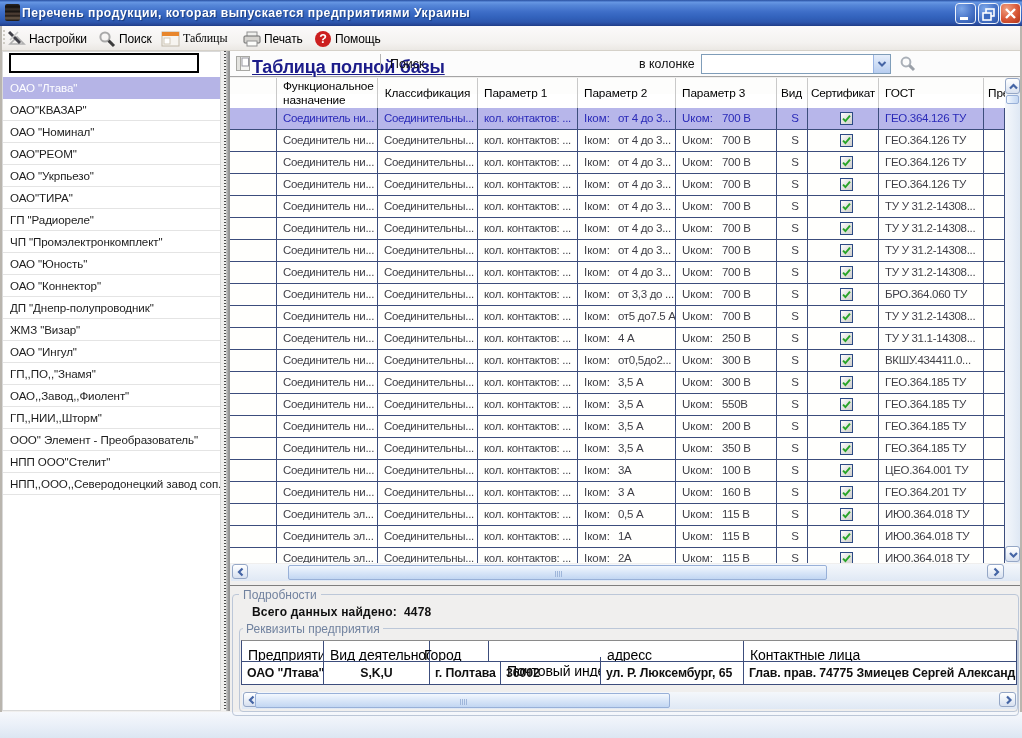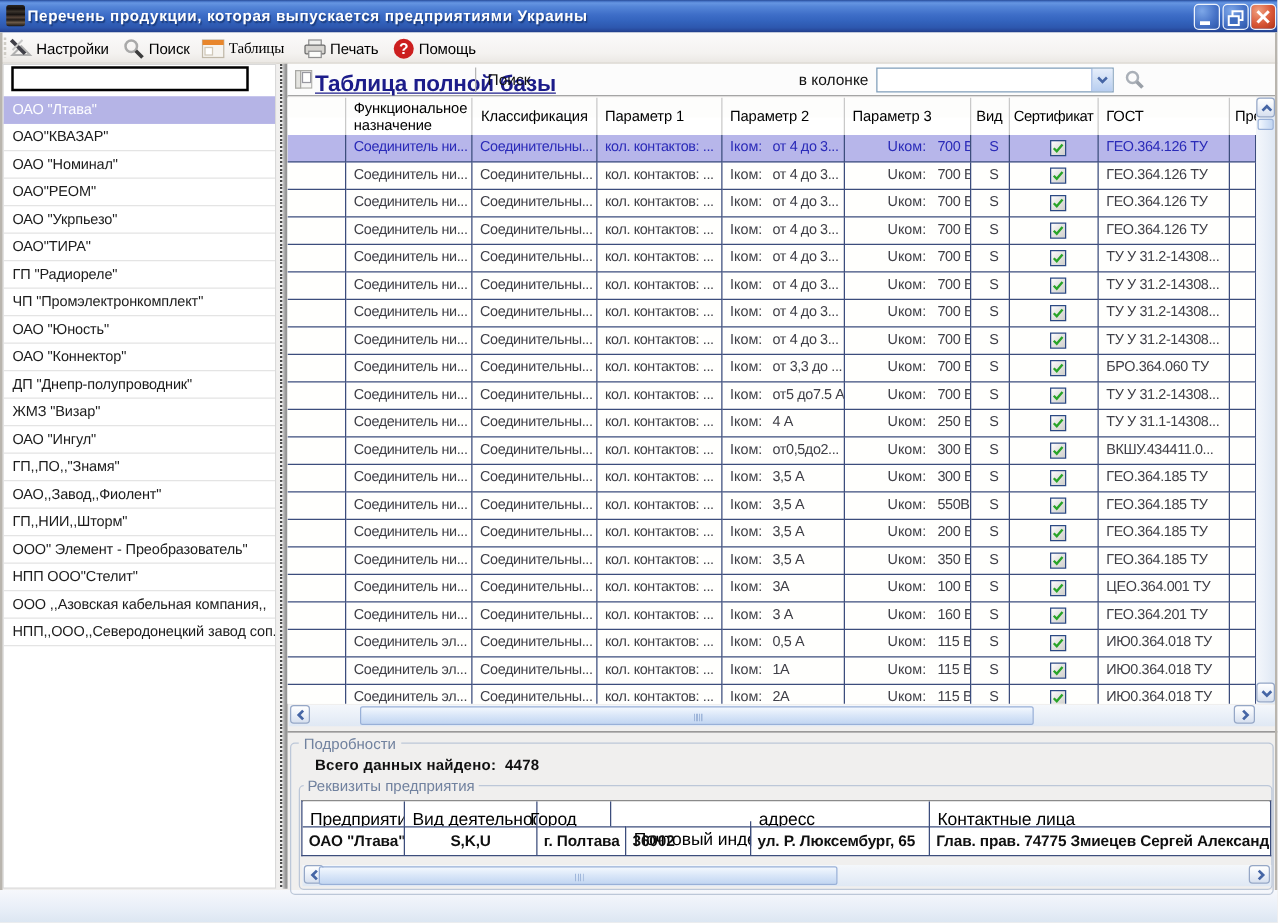--- a/index.html
+++ b/index.html
@@ -74,21 +74,21 @@
   font-size:11.5px; letter-spacing:-0.3px; color:#3f3f47; line-height:21px; padding-left:6px;
   white-space:nowrap; overflow:hidden; }
 .tr.sel { background:#b7b6ea; }
 .tr.sel .c { color:#2a2ab8; }
 .c0 { width:47px; } .c1 { width:101px; } .c2 { width:100px; }
 .c3 { width:100px; } .c4 { width:98px; } .c5 { width:101px; }
 .c6 { width:31px; text-align:center; padding-left:0; }
 .c7 { width:71px; text-align:center; padding-left:0; }
 .c8 { width:105px; } .c9 { width:21px; border-right:none; }
 .pl { display:inline-block; width:34px; letter-spacing:0; }
-.pl2 { display:inline-block; width:40px; letter-spacing:0;margin-left:28px; }
+.pl2 { display:inline-block; width:40px; letter-spacing:0; }
 .cb { display:inline-block; width:13px; height:13px; margin-top:4px;
   border:1px solid #2c4a84; background:linear-gradient(135deg,#ffffff 0%,#e8e8e6 40%,#d0d0cc 100%); }
 .cb svg { display:block; margin:-1px 0 0 -1px; }
 
 
 .sb-track-v { background:linear-gradient(90deg,#f4f7fb 0%,#eaf0f8 50%,#dfe8f4 100%); }
 .sb-track-h { background:linear-gradient(180deg,#f4f7fb 0%,#eaf0f8 50%,#dfe8f4 100%); }
 .sbtn { position:absolute; border:1px solid #95a7c6; border-radius:3px;
   background:linear-gradient(180deg,#ffffff 0%,#f0f4fa 40%,#d7e0ef 100%); }
 .sthumb-h { position:absolute; top:1px; height:15px; border:1px solid #98b0d8; border-radius:2px;
@@ -197,21 +197,20 @@
 <div class="li">ОАО "Юность"</div>
 <div class="li">ОАО "Коннектор"</div>
 <div class="li">ДП "Днепр-полупроводник"</div>
 <div class="li">ЖМЗ "Визар"</div>
 <div class="li">ОАО "Ингул"</div>
 <div class="li">ГП,,ПО,,"Знамя"</div>
 <div class="li">ОАО,,Завод,,Фиолент"</div>
 <div class="li">ГП,,НИИ,,Шторм"</div>
 <div class="li">ООО" Элемент - Преобразователь"</div>
 <div class="li">НПП ООО"Стелит"</div>
-<div class="li">ООО ,,Азовская кабельная компания,,</div>
 <div class="li">НПП,,ООО,,Северодонецкий завод соп...</div>
   </div>
 </div>
 <div class="abs" id="splitter"></div>
 <div class="abs" id="graybar"></div>
 
 <div class="abs" id="tabbar">
   <svg id="tabicon" width="14" height="15" viewBox="0 0 14 15">
     <rect x="0.5" y="0.5" width="13" height="14" fill="#f6f6f4" stroke="#a8a8a4"></rect>
     <rect x="0.5" y="0.5" width="4" height="14" fill="#e4e4e0" stroke="#a8a8a4"></rect>

